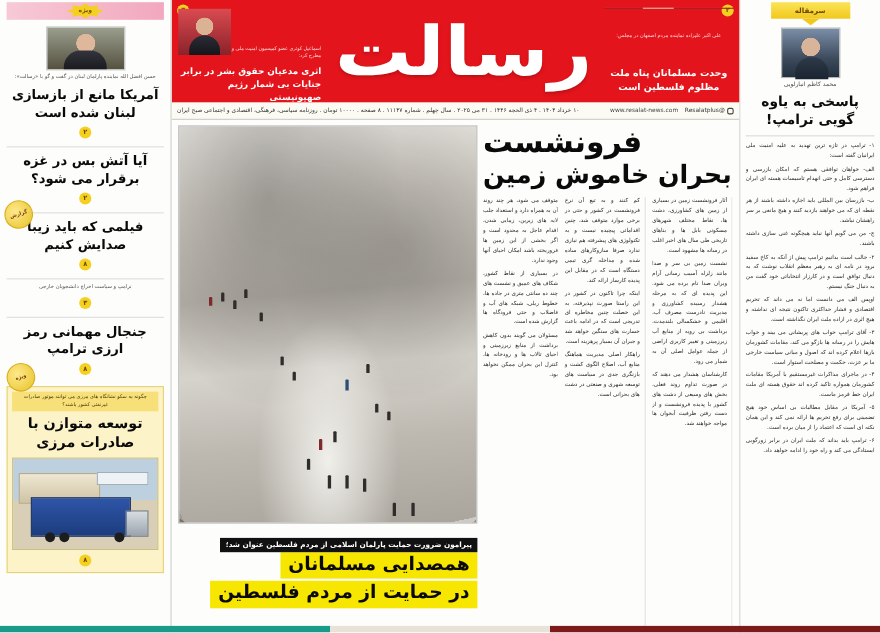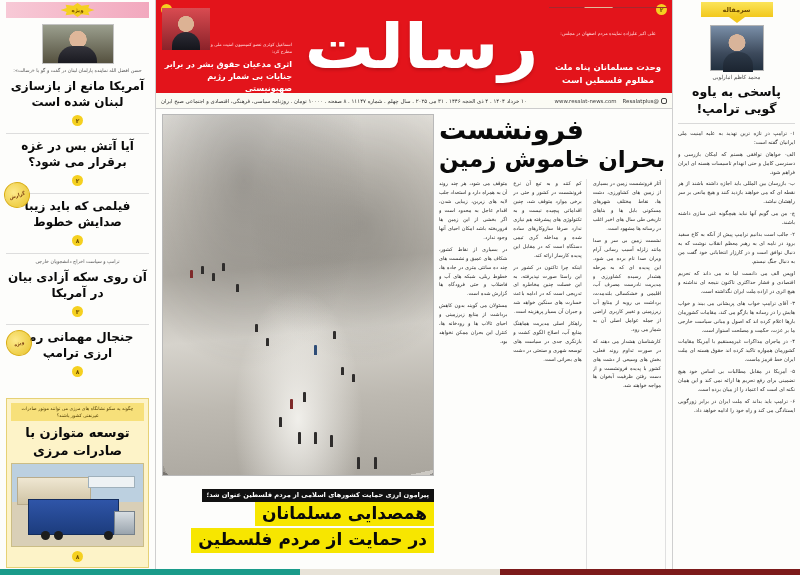--- a/index.html
+++ b/index.html
@@ -321,21 +321,21 @@
     background: radial-gradient(circle at 40% 35%, #fde98b, #e8c329);
     color: #7a3b10; font-size: 4.6px; font-weight: bold;
     display: flex; align-items: center; justify-content: center;
     transform: rotate(-18deg); z-index: 5;
     border: 1px solid #d9ae17;
   }
   .sb-seal.s1 { left: 4px; top: 182px; }
   .sb-seal.s2 { left: 6px; top: 330px; }
   .sb-ad {
     background: #fdf3c8; border: 1px solid #e6d175;
-    padding: 4px 4px 5px 4px; margin-top: 14px;
+    padding: 4px 4px 5px 4px; margin-top: 3px;
   }
   .sb-ad-kicker {
     background: #f7e07a; color: #4c3a00;
     font-size: 4.6px; line-height: 1.55; text-align: center;
     padding: 2px 3px; margin-bottom: 3px;
   }
   .sb-ad-title {
     font-size: 13px; font-weight: bold; color: #0a0a0a;
     line-height: 1.35; text-align: center; margin-bottom: 4px;
   }
@@ -476,21 +476,21 @@
           <div class="figure red" style="left:47%;top:79%;height:10px"></div>
           <div class="figure" style="left:43%;top:84%;height:10px"></div>
           <div class="figure" style="left:50%;top:88%;height:12px"></div>
           <div class="figure" style="left:56%;top:88%;height:12px"></div>
           <div class="figure" style="left:62%;top:89%;height:12px"></div>
           <div class="figure" style="left:72%;top:95%;height:12px"></div>
           <div class="figure" style="left:78%;top:95%;height:12px"></div>
         </div>
 
         <div class="yellow-block">
-          <div class="yellow-kicker">پیرامون ارزی حمایت کشورهای اسلامی از مردم فلسطین عنوان شد؛</div>
+          <div class="yellow-kicker">پیرامون ضرورت حمایت پارلمان اسلامی از مردم فلسطین عنوان شد؛</div>
           <div class="yellow-line">همصدایی مسلمانان</div>
           <div class="yellow-line l2">در حمایت از مردم فلسطین</div>
         </div>
       </div>
 
     </div>
   </div>
 
   <div class="sidebar">
     <div class="sb-top-ribbon">
@@ -510,28 +510,27 @@
             <div class="page-badge">۲</div>
           </div>
         </div>
         <div class="sb-item">
           <div class="sb-title sm">آیا آتش بس در غزه برقرار می شود؟</div>
           <div class="sb-badge-row">
             <div class="page-badge">۲</div>
           </div>
         </div>
         <div class="sb-item">
-          <div class="sb-title sm">فیلمی که باید زیبا صدایش خطوط</div>
+          <div class="sb-title sm">فیلمی که باید زیبا صدایش کنیم</div>
           <div class="sb-badge-row">
             <div class="page-badge">۸</div>
           </div>
         </div>
         <div class="sb-item">
           <div class="sb-kicker">ترامپ و سیاست اخراج دانشجویان خارجی</div>
-          <div class="sb-title sm">آن روی سکه آزادی بیان در آمریکا</div>
           <div class="sb-badge-row">
             <div class="page-badge">۳</div>
           </div>
         </div>
         <div class="sb-item">
           <div class="sb-title sm">جنجال مهمانی رمز ارزی ترامپ</div>
           <div class="sb-badge-row">
             <div class="page-badge">۸</div>
           </div>
         </div>

